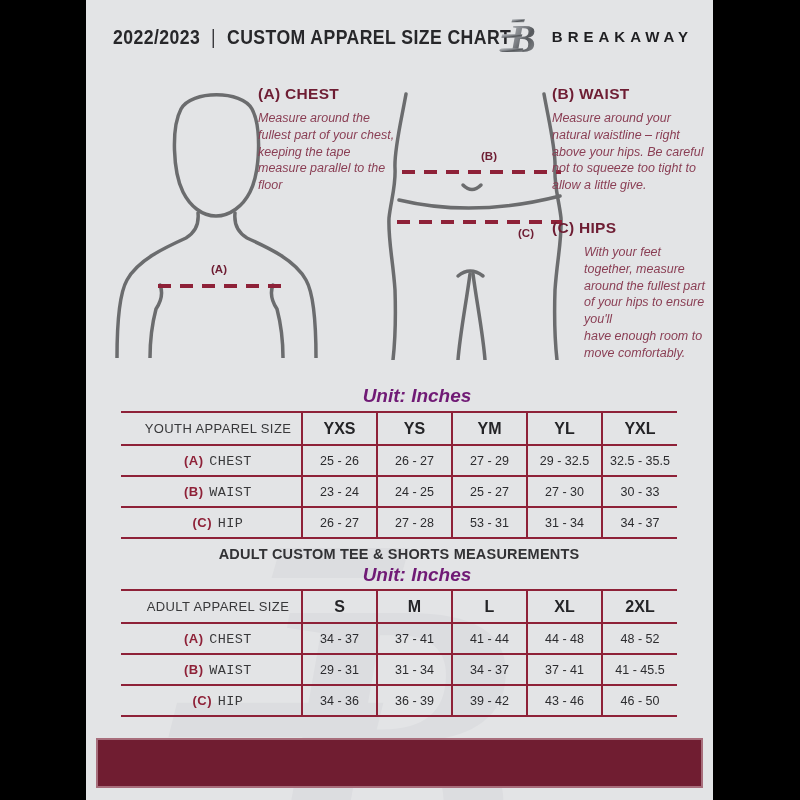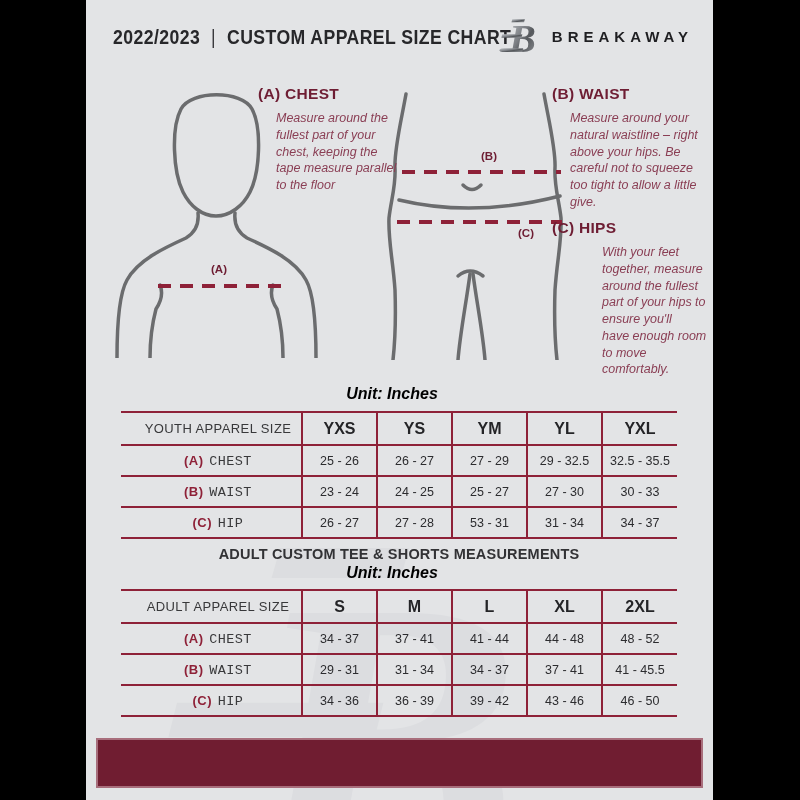--- a/index.html
+++ b/index.html
@@ -25,29 +25,29 @@
   .brand .wordmark{font-size:15px;font-weight:700;letter-spacing:5px;color:#1f1f22;}
   .logo-mark{width:42px;height:42px;display:block;}
 
   
   .fig{stroke:var(--fig);stroke-width:3.5;fill:none;stroke-linecap:round;stroke-linejoin:round;}
   .dash{stroke:var(--line);stroke-width:4;stroke-dasharray:13 9;fill:none;}
   .marker{font-size:11.5px;font-weight:800;color:var(--maroon);text-align:center;width:46px;}
 
   
   .guide .g-head{font-size:15.5px;font-weight:800;color:var(--maroon);letter-spacing:.3px;margin-bottom:7px;}
-  .guide .g-desc{font-size:12.5px;line-height:1.34;font-style:italic;font-weight:500;color:var(--wine);padding-left:18px;}
+  .guide .g-desc{font-size:12.5px;line-height:1.34;font-style:italic;font-weight:500;color:var(--wine);}
   .guide .g-desc span{display:block;margin-left:32px;}
   .guide-a{left:172px;top:85px;width:140px;}
   .guide-b{left:466px;top:85px;width:156px;}
   .guide-c{left:466px;top:219px;width:160px;}
 
   
   .sec-title{left:35px;width:556px;text-align:center;font-size:14.5px;font-weight:700;color:#323235;letter-spacing:.2px;}
-  .sec-unit{left:28px;width:556px;text-align:center;font-size:16px;font-weight:600;font-style:italic;color:#000000;}
+  .sec-unit{left:53px;width:556px;text-align:center;font-size:19px;font-weight:600;font-style:italic;color:#701a75;}
 
   
   .size-table{left:35px;width:556px;border-collapse:collapse;table-layout:fixed;
     border-top:2px solid var(--line);border-bottom:2px solid var(--line);}
   .size-table tr{border-bottom:2px solid var(--line);}
   .size-table col.c0{width:181px;}
   .size-table td{height:31px;vertical-align:middle;}
   .size-table tr.head td{height:33px;}
   .size-table td.szh,.size-table td.val{border-left:2px solid var(--line);}
   .size-table td.lab{padding-left:14px;text-align:center;font-size:13px;color:#38383a;letter-spacing:.4px;}

